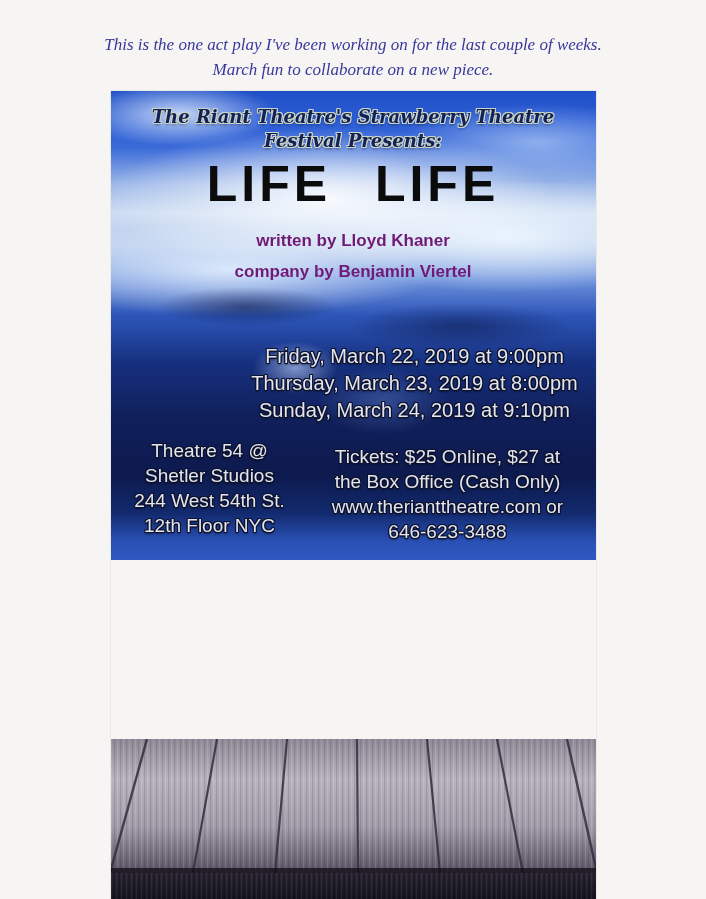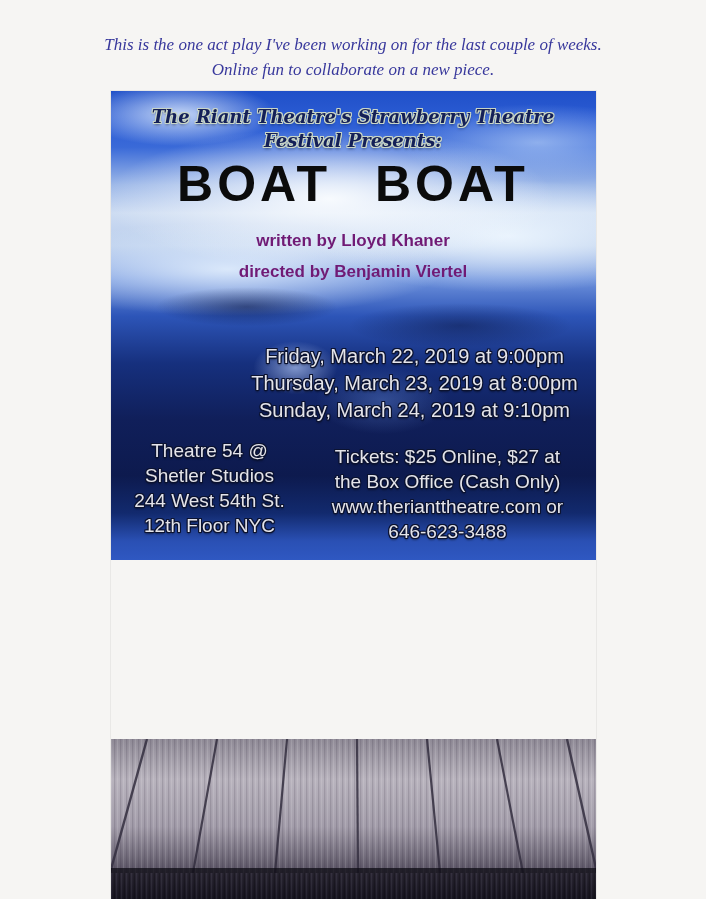--- a/index.html
+++ b/index.html
@@ -132,33 +132,33 @@
     position:absolute;left:0;bottom:0;width:485px;height:202px;
   }
   .wood svg{display:block;width:485px;height:202px;}
 </style>
 </head>
 <body>
 
 <div class="page">
 
   <p class="intro">This is the one act play I've been working on for the last couple of weeks.
-Online fun to collaborate on a new piece.</p>
+March fun to collaborate on a new piece.</p>
 
 
   <div class="poster">
     <div class="sky"></div>
 
     <div class="presents">The Riant Theatre's Strawberry Theatre Festival Presents:</div>
 
-    <div class="show-title">BOAT BOAT</div>
+    <div class="show-title">LIFE LIFE</div>
 
     <div class="written">written by Lloyd Khaner</div>
 
-    <div class="directed">directed by Benjamin Viertel</div>
+    <div class="directed">company by Benjamin Viertel</div>
 
     <div class="showtimes light-outline">
       <div>Friday, March 22, 2019 at 9:00pm</div>
       <div>Thursday, March 23, 2019 at 8:00pm</div>
       <div>Sunday, March 24, 2019 at 9:10pm</div>
     </div>
 
     <div class="venue light-outline">Theatre 54 @
 Shetler Studios
 244 West 54th St.

